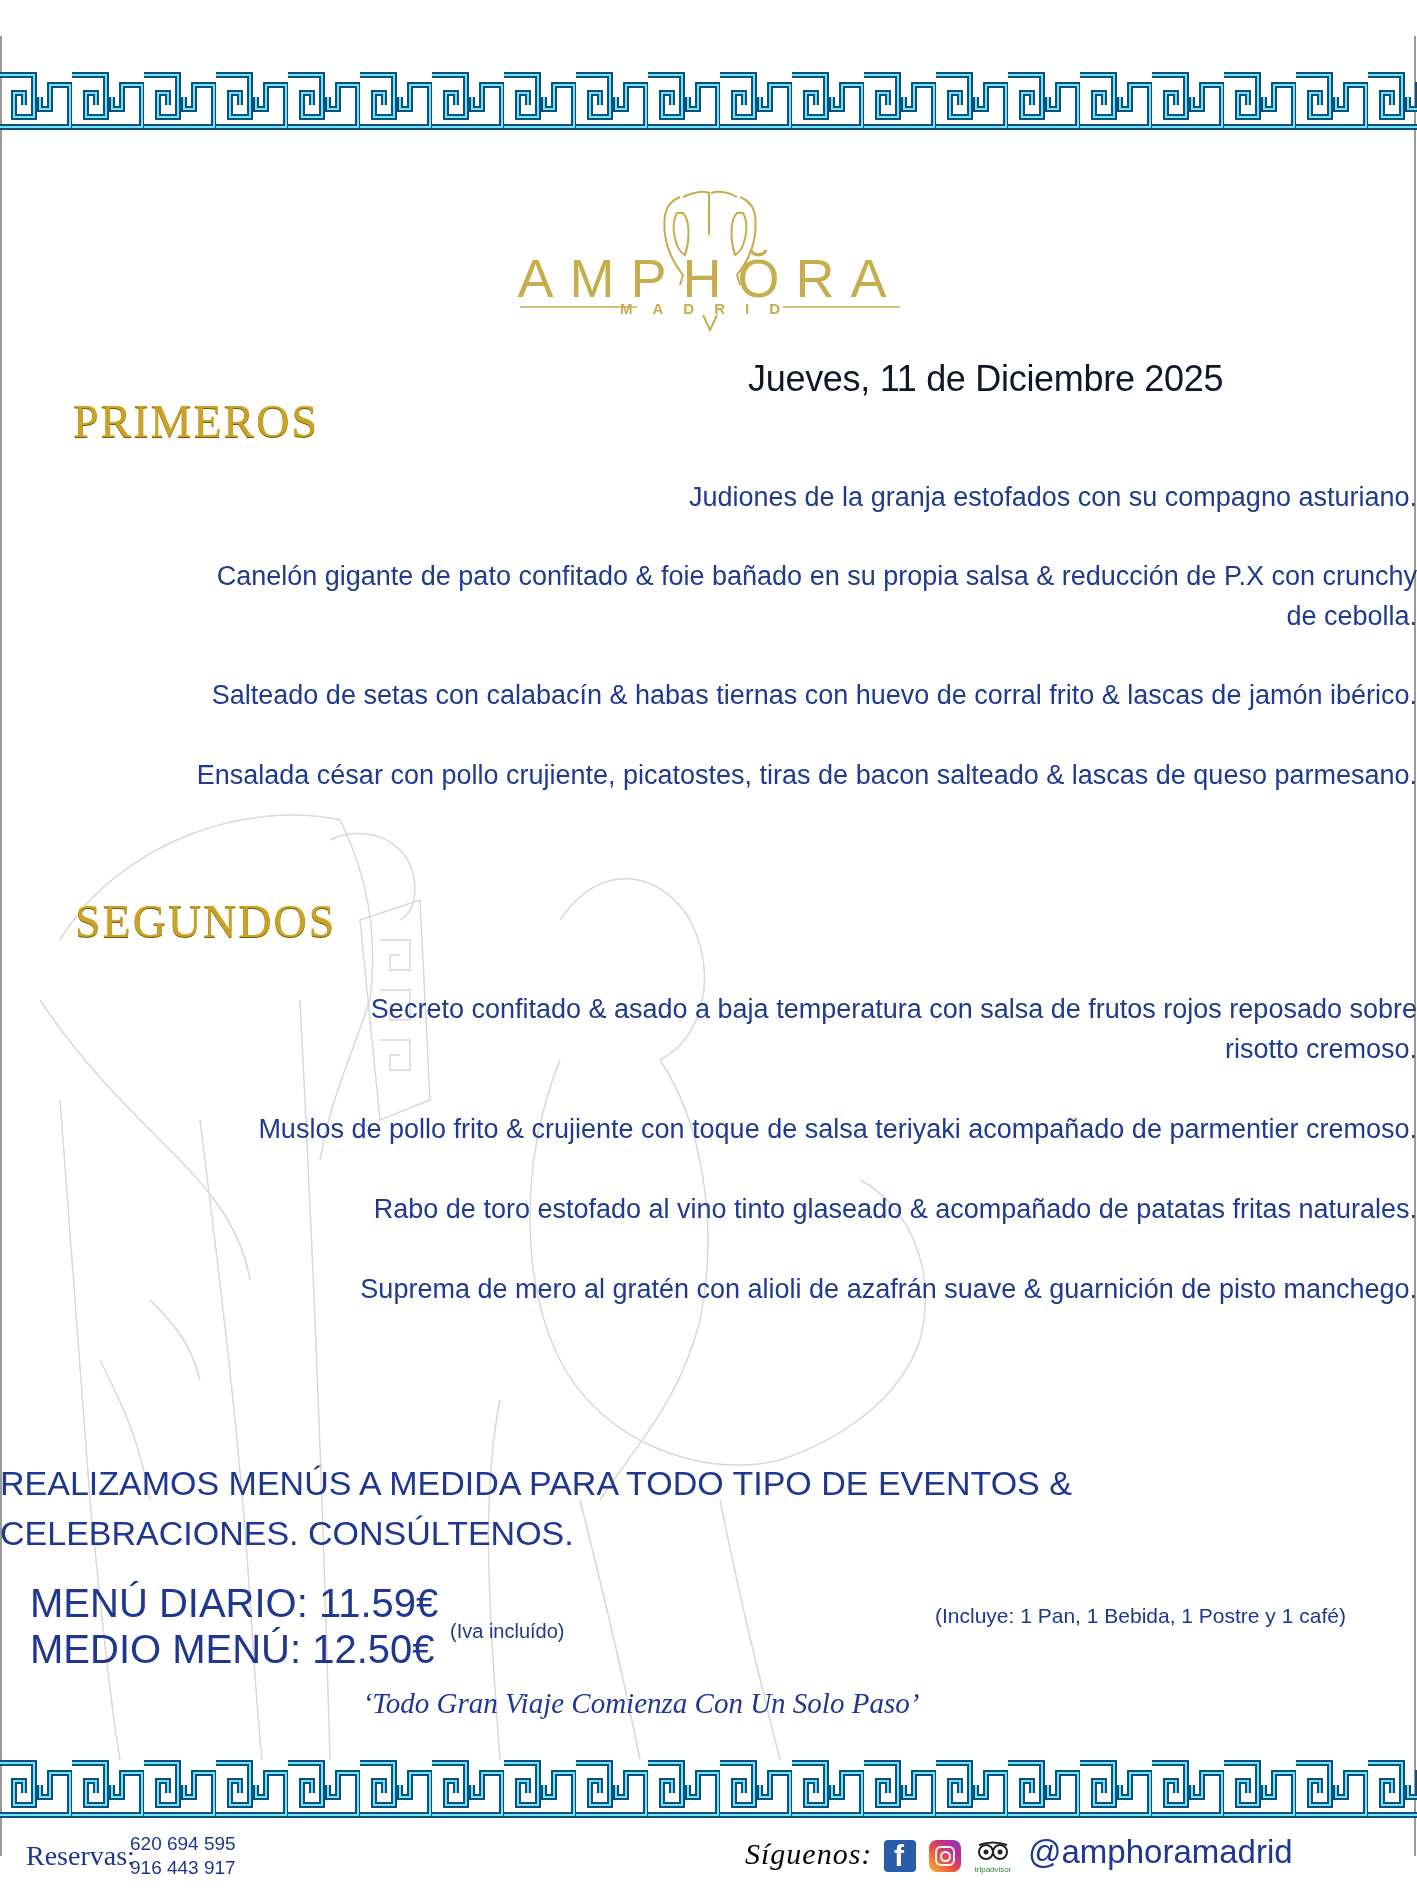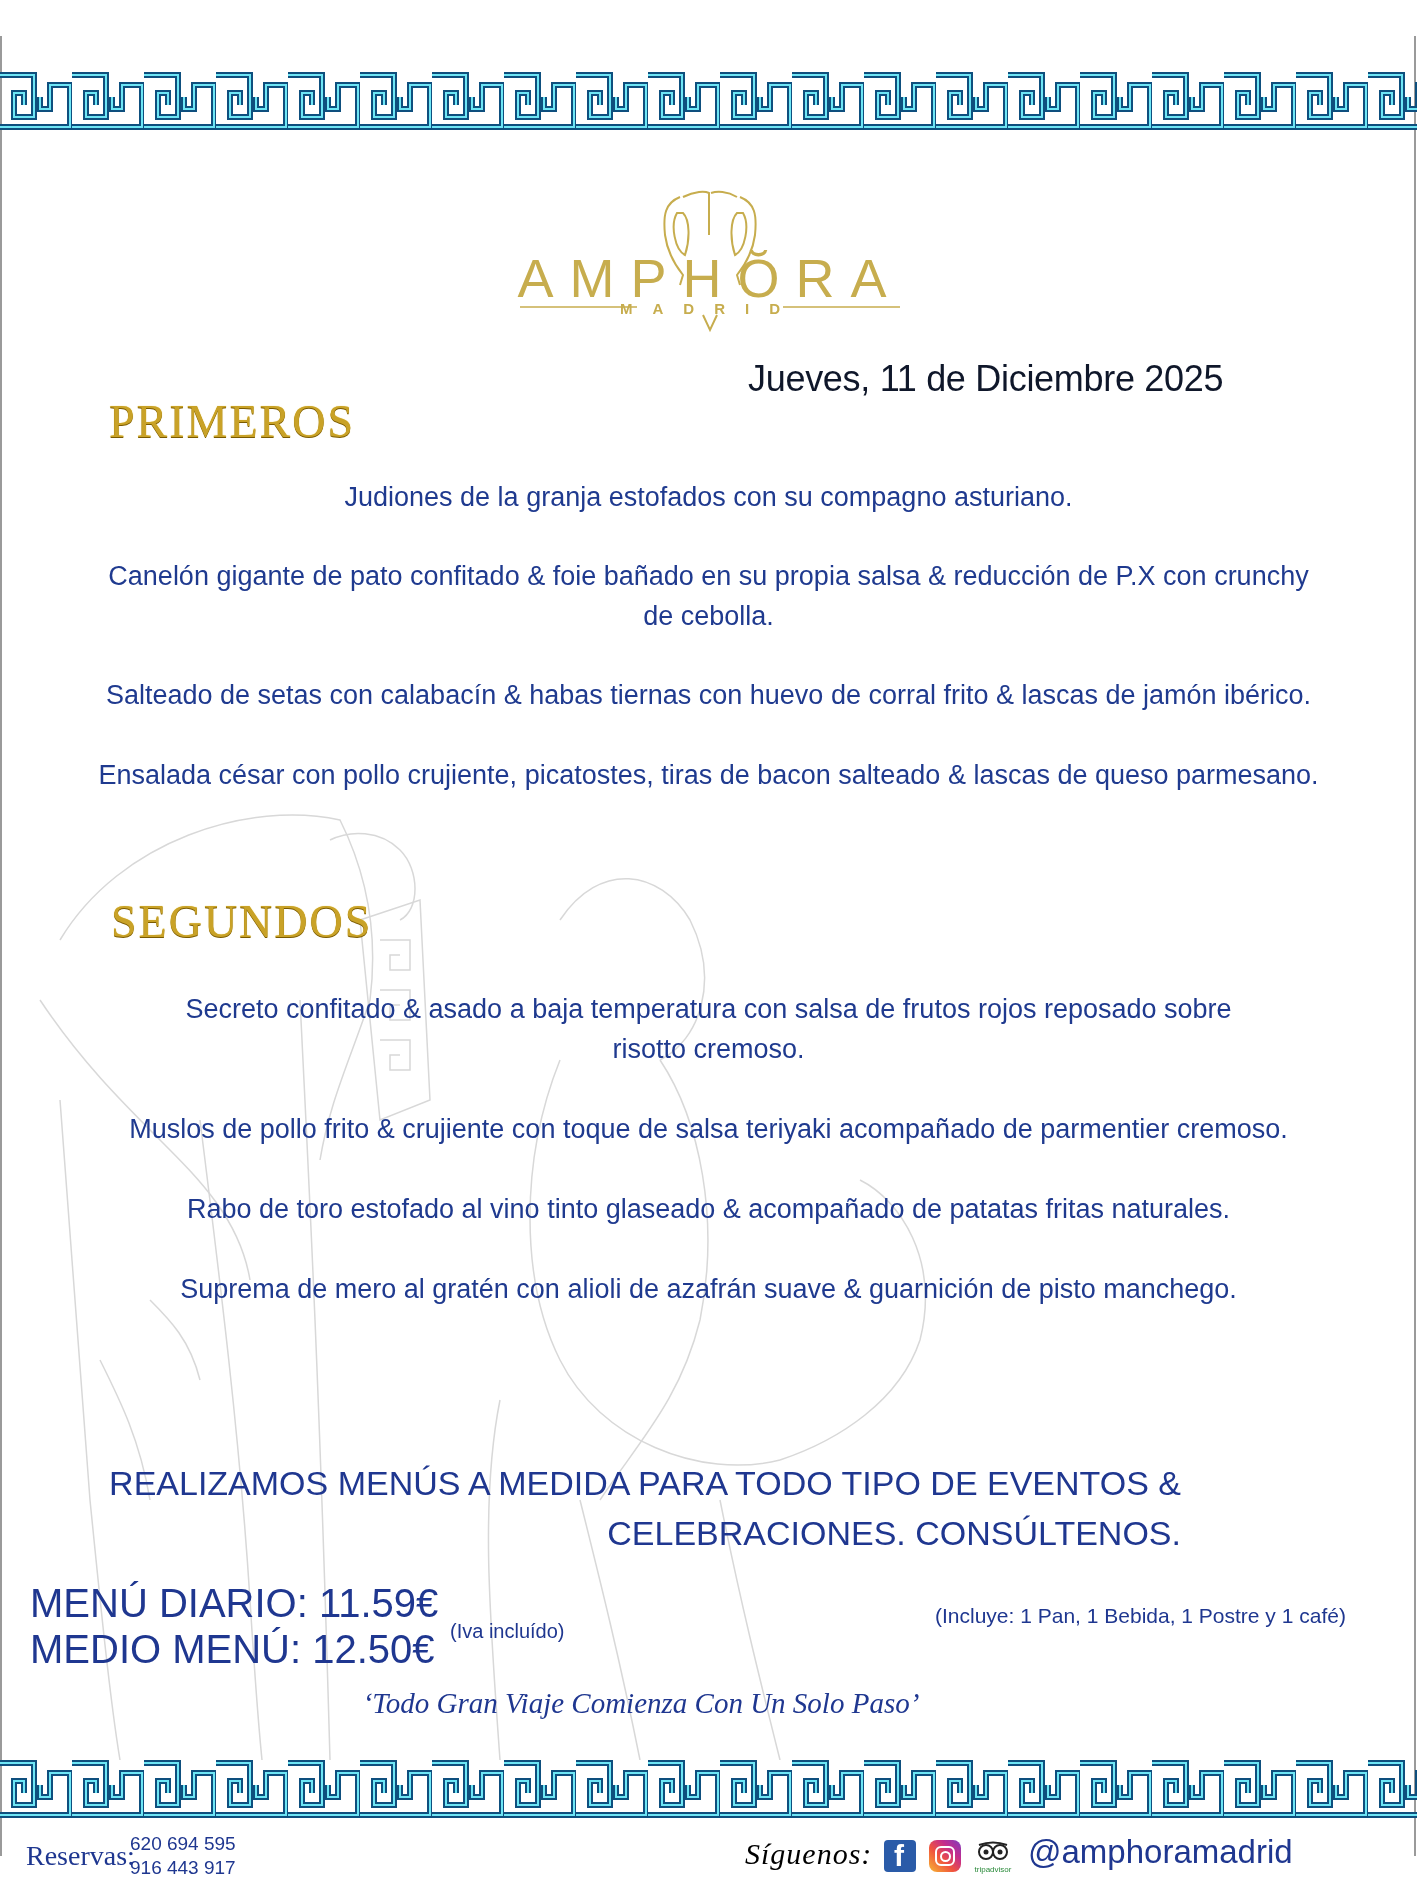--- a/index.html
+++ b/index.html
@@ -6,25 +6,25 @@
   body { width: 1417px; height: 1890px; position: relative; overflow: hidden; font-family: "Liberation Sans", sans-serif; }
   .edge-left { position: absolute; left: 0; top: 36px; width: 2px; height: 1820px; background: #9a9a9a; }
   .edge-right { position: absolute; right: 1px; top: 36px; width: 2px; height: 1820px; background: #9a9a9a; }
   .meander { position: absolute; left: 0; width: 1417px; height: 60px; }
   .meander.top { top: 71px; }
   .meander.bottom { top: 1759px; }
   .bg-art { position: absolute; left: 0; top: 800px; width: 1417px; height: 960px; pointer-events: none; }
   .logo { position: absolute; left: 505px; top: 155px; width: 410px; height: 185px; }
   .date { position: absolute; left: 748px; top: 358px; font-size: 36px; color: #0f172a; letter-spacing: -0.3px; }
   .section-title { position: absolute; font-family: "Liberation Serif", serif; font-size: 46px; letter-spacing: 2px;
-    color: #c9a227; text-shadow: 0 1px 0 #7a5a00, 0 0 1px #e9c94a; margin-left: 36px; }
+    color: #c9a227; text-shadow: 0 1px 0 #7a5a00, 0 0 1px #e9c94a; }
   .primeros { left: 73px; top: 395px; }
   .segundos { left: 75px; top: 895px; }
-  .dish { position: absolute; left: 0; width: 1417px; text-align: center; font-size: 27px; color: #1f3a8f; line-height: 40px; }
-  .promo { position: absolute; left: 0; width: 1181px; text-align: right; font-size: 34px; color: #1f3790; line-height: 50px; }
+  .dish { position: absolute; left: 0; width: 1417px; text-align: right; font-size: 27px; color: #1f3a8f; line-height: 40px; }
+  .promo { position: absolute; left: 0; width: 1181px; text-align: left; font-size: 34px; color: #1f3790; line-height: 50px; }
   .price { position: absolute; left: 30px; font-size: 40px; color: #1f3790; line-height: 46px; }
   .iva { position: absolute; left: 450px; top: 1620px; font-size: 20px; color: #1f3790; }
   .incluye { position: absolute; left: 935px; top: 1604px; font-size: 21px; color: #1f3790; }
   .quote { position: absolute; left: 0; width: 1282px; top: 1687px; text-align: center; font-family: "Liberation Serif", serif;
     font-style: italic; font-size: 29px; color: #1f3790; }
   .reservas-label { position: absolute; left: 14px; top: 1840px; font-family: "Liberation Serif", serif; font-size: 28px; color: #1f3790; margin-left: 12px; }
   .phone { position: absolute; left: 130px; font-size: 19px; color: #1f3790; }
   .siguenos { position: absolute; left: 745px; top: 1837px; font-family: "Liberation Serif", serif; font-style: italic; font-size: 30px; color: #000000; letter-spacing: 1px; }
   .social { position: absolute; top: 1840px; width: 32px; height: 32px; border-radius: 4px; }
   .fb { left: 884px; background: #2a5ba8; }

